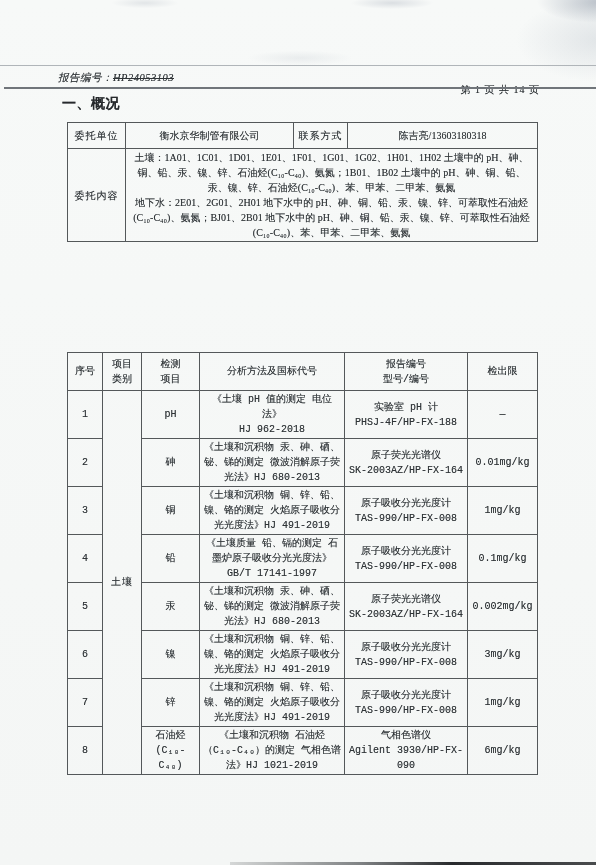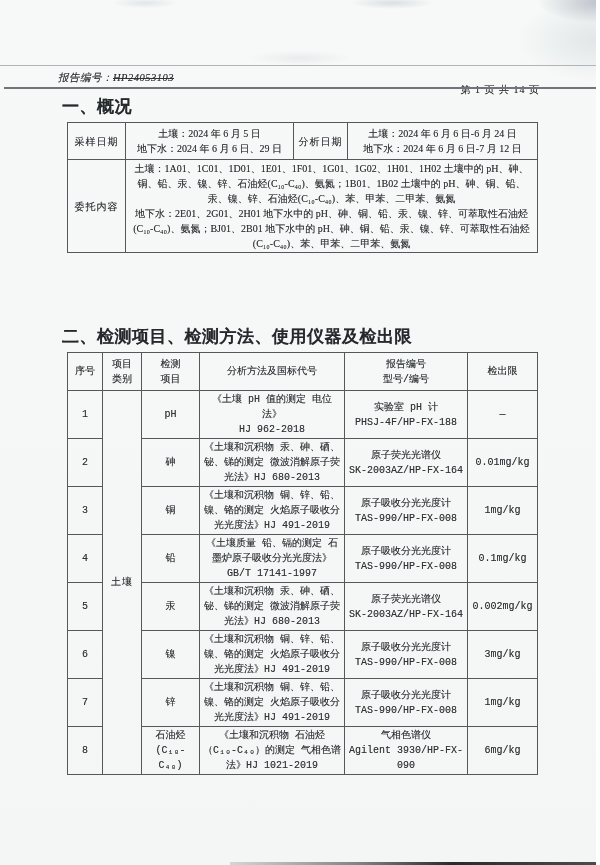--- a/index.html
+++ b/index.html
@@ -13,21 +13,21 @@
       radial-gradient(ellipse 45px 7px at 145px 3px, rgba(170,178,188,.28), rgba(170,178,188,0) 75%),
       radial-gradient(ellipse 70px 10px at 300px 58px, rgba(178,186,195,.20), rgba(178,186,195,0) 75%),
       linear-gradient(#f7f9f8,#f4f6f5);
   }
   .txt{ text-shadow:0 0 .4px rgba(50,55,60,.55); }
   .rule-top{position:absolute;top:65px;left:0;width:600px;height:1px;background:#b0b5b9;}
   .rule-bottom{position:absolute;top:87px;left:4px;width:596px;height:2px;background:#70757a;}
   .hdr-left{position:absolute;top:71px;left:58px;font-size:10.5px;font-style:italic;letter-spacing:.5px;}
   .hdr-left .strike{text-decoration:line-through;text-decoration-thickness:1px;}
   .hdr-right{position:absolute;top:71px;left:380px;width:160px;text-align:right;font-size:10px;letter-spacing:1px;margin-top:12px;}
-  .sec-title{position:absolute;left:62px;font-size:17px;font-weight:bold;letter-spacing:.5px;color:#26292c;}
+  .sec-title{position:absolute;left:62px;font-size:14px;font-weight:bold;letter-spacing:.5px;color:#26292c;}
   .sec1{top:95px;}
   .sec2{top:325px;}
   table.t{position:absolute;left:67px;border-collapse:collapse;table-layout:fixed;}
   .t td,.t th{
     border:1px solid #54585a;font-weight:normal;font-size:10px;line-height:1.5;
     color:#2f3437;text-align:center;vertical-align:middle;padding:1px 3px;
     overflow:hidden;
   }
   .t1{top:122px;width:470px;}
   .t2{top:352px;width:470px;font-family:Liberation Mono, monospace;}
@@ -59,39 +59,36 @@
   <div class="sec-title sec1">一、概况</div>
 
   <table class="t t1">
     <colgroup>
       <col style="width:58px">
         <col style="width:168px">
         <col style="width:54px">
         <col style="width:190px">
     </colgroup>
     <tbody>
-      <tr style="height:37px">
-        <td class="lab">采样日期</td>
-        <td class="pre left">土壤：2024 年 6 月 5 日
-地下水：2024 年 6 月 6 日、29 日</td>
-        <td class="lab">分析日期</td>
-        <td class="pre">土壤：2024 年 6 月 6 日-6 月 24 日
-地下水：2024 年 6 月 6 日-7 月 12 日</td>
+      <tr style="height:26px">
+        <td class="lab">委托单位</td>
+        <td>衡水京华制管有限公司</td>
+        <td class="lab">联系方式</td>
+        <td>陈吉亮/13603180318</td>
       </tr>
       <tr style="height:93px">
         <td class="lab">委托内容</td>
         <td colspan="3" class="content-cell left">
           <div>土壤：1A01、1C01、1D01、1E01、1F01、1G01、1G02、1H01、1H02 土壤中的 pH、砷、铜、铅、汞、镍、锌、石油烃(C₁₀-C₄₀)、氨氮；1B01、1B02 土壤中的 pH、砷、铜、铅、汞、镍、锌、石油烃(C₁₀-C₄₀)、苯、甲苯、二甲苯、氨氮</div>
           <div>地下水：2E01、2G01、2H01 地下水中的 pH、砷、铜、铅、汞、镍、锌、可萃取性石油烃(C₁₀-C₄₀)、氨氮；BJ01、2B01 地下水中的 pH、砷、铜、铅、汞、镍、锌、可萃取性石油烃(C₁₀-C₄₀)、苯、甲苯、二甲苯、氨氮</div>
         </td>
       </tr>
     </tbody>
   </table>
 
-  <div class="sec-title sec2">二、检测项目、检测方法、使用仪器及检出限</div>
 
   <table class="t t2">
     <colgroup>
       <col style="width:35px">
         <col style="width:39px">
         <col style="width:58px">
         <col style="width:145px">
         <col style="width:123px">
         <col style="width:70px">
     </colgroup>

